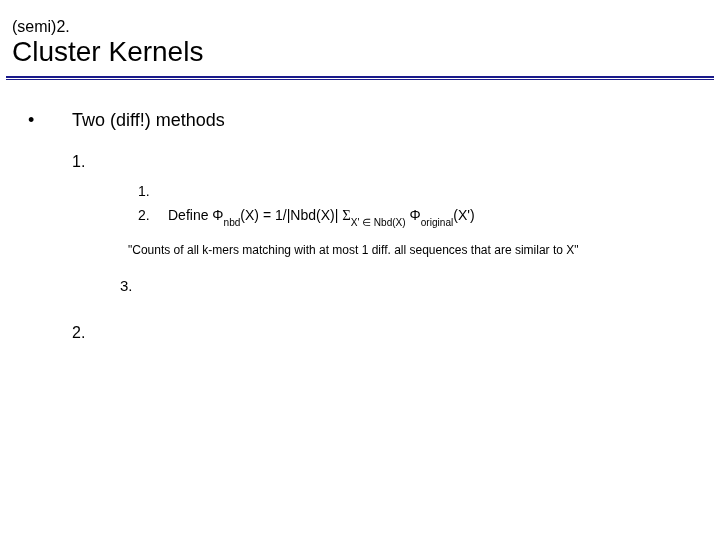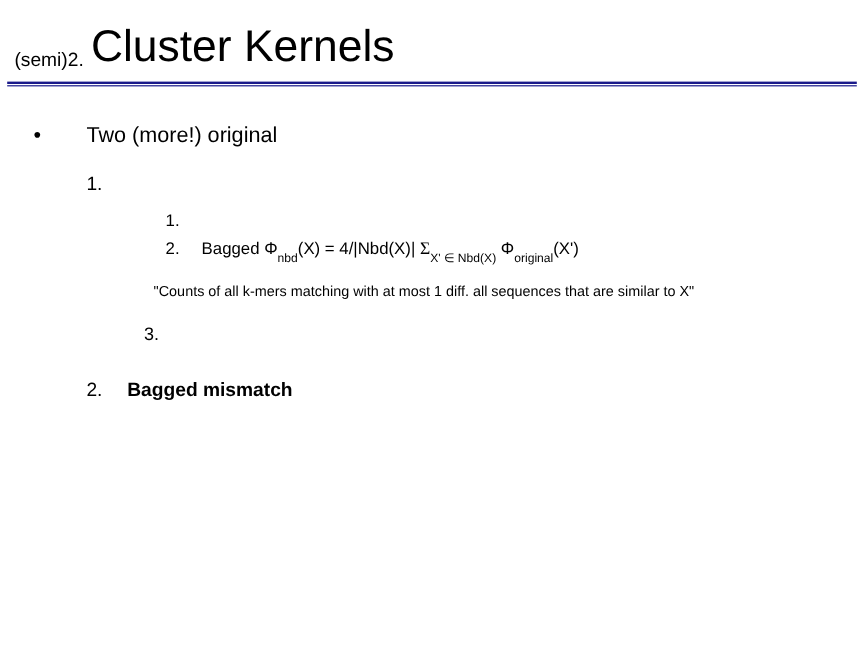--- a/index.html
+++ b/index.html
@@ -13,30 +13,31 @@
     overflow: hidden;
   }
   .slide {
     position: relative;
     width: 720px;
     height: 540px;
     box-sizing: border-box;
   }
   .title-row {
     display: flex;
-    align-items: flex-end;
+    align-items: flex-start;
     padding: 18px 0 6px 12px;
+    flex-direction: column;
   }
   .title-prefix {
     font-size: 16px;
     color: #000;
     margin-right: 6px;
   }
   .title-main {
-    font-size: 37px;
+    font-size: 28px;
     font-weight: 400;
     color: #000;
   }
   .rule {
     margin: 2px 6px 0 6px;
     height: 2px;
     background: #1a1a8a;
   }
   .rule2 {
     margin: 1px 6px 0 6px;
@@ -107,43 +108,42 @@
     <span class="title-prefix">(semi)2.</span>
     <span class="title-main">Cluster Kernels</span>
   </div>
   <div class="rule"></div>
   <div class="rule2"></div>
 
   <div class="body">
 
     <div class="lvl1">
       <span class="bullet">•</span>
-      <span>Two (more!) original</span>
+      <span>Two (diff!) methods</span>
     </div>
 
     <div class="lvl2">
       <span class="num">1.</span>
     </div>
 
     <div class="lvl3">
       <span class="num">1.</span>
     </div>
 
     <div class="lvl3">
       <span class="num">2.</span>
       <span>
-        <span>Bagged Φ</span><span class="sub">nbd</span><span>(X) = 4/|Nbd(X)| </span><span class="sig">Σ</span><span class="sub">X' ∈ Nbd(X)</span><span> Φ</span><span class="sub">original</span><span>(X')</span>
+        <span>Define Φ</span><span class="sub">nbd</span><span>(X) = 1/|Nbd(X)| </span><span class="sig">Σ</span><span class="sub">X' ∈ Nbd(X)</span><span> Φ</span><span class="sub">original</span><span>(X')</span>
       </span>
     </div>
 
     <div class="quote">"Counts of all k-mers matching with at most 1 diff. all sequences that are similar to X"</div>
 
     <div class="lvl3b">
       <span class="num">3.</span>
     </div>
 
     <div class="lvl2">
       <span class="num">2.</span>
-      <span>Bagged mismatch</span>
     </div>
 
   </div>
 </div>
 
 </body></html>

